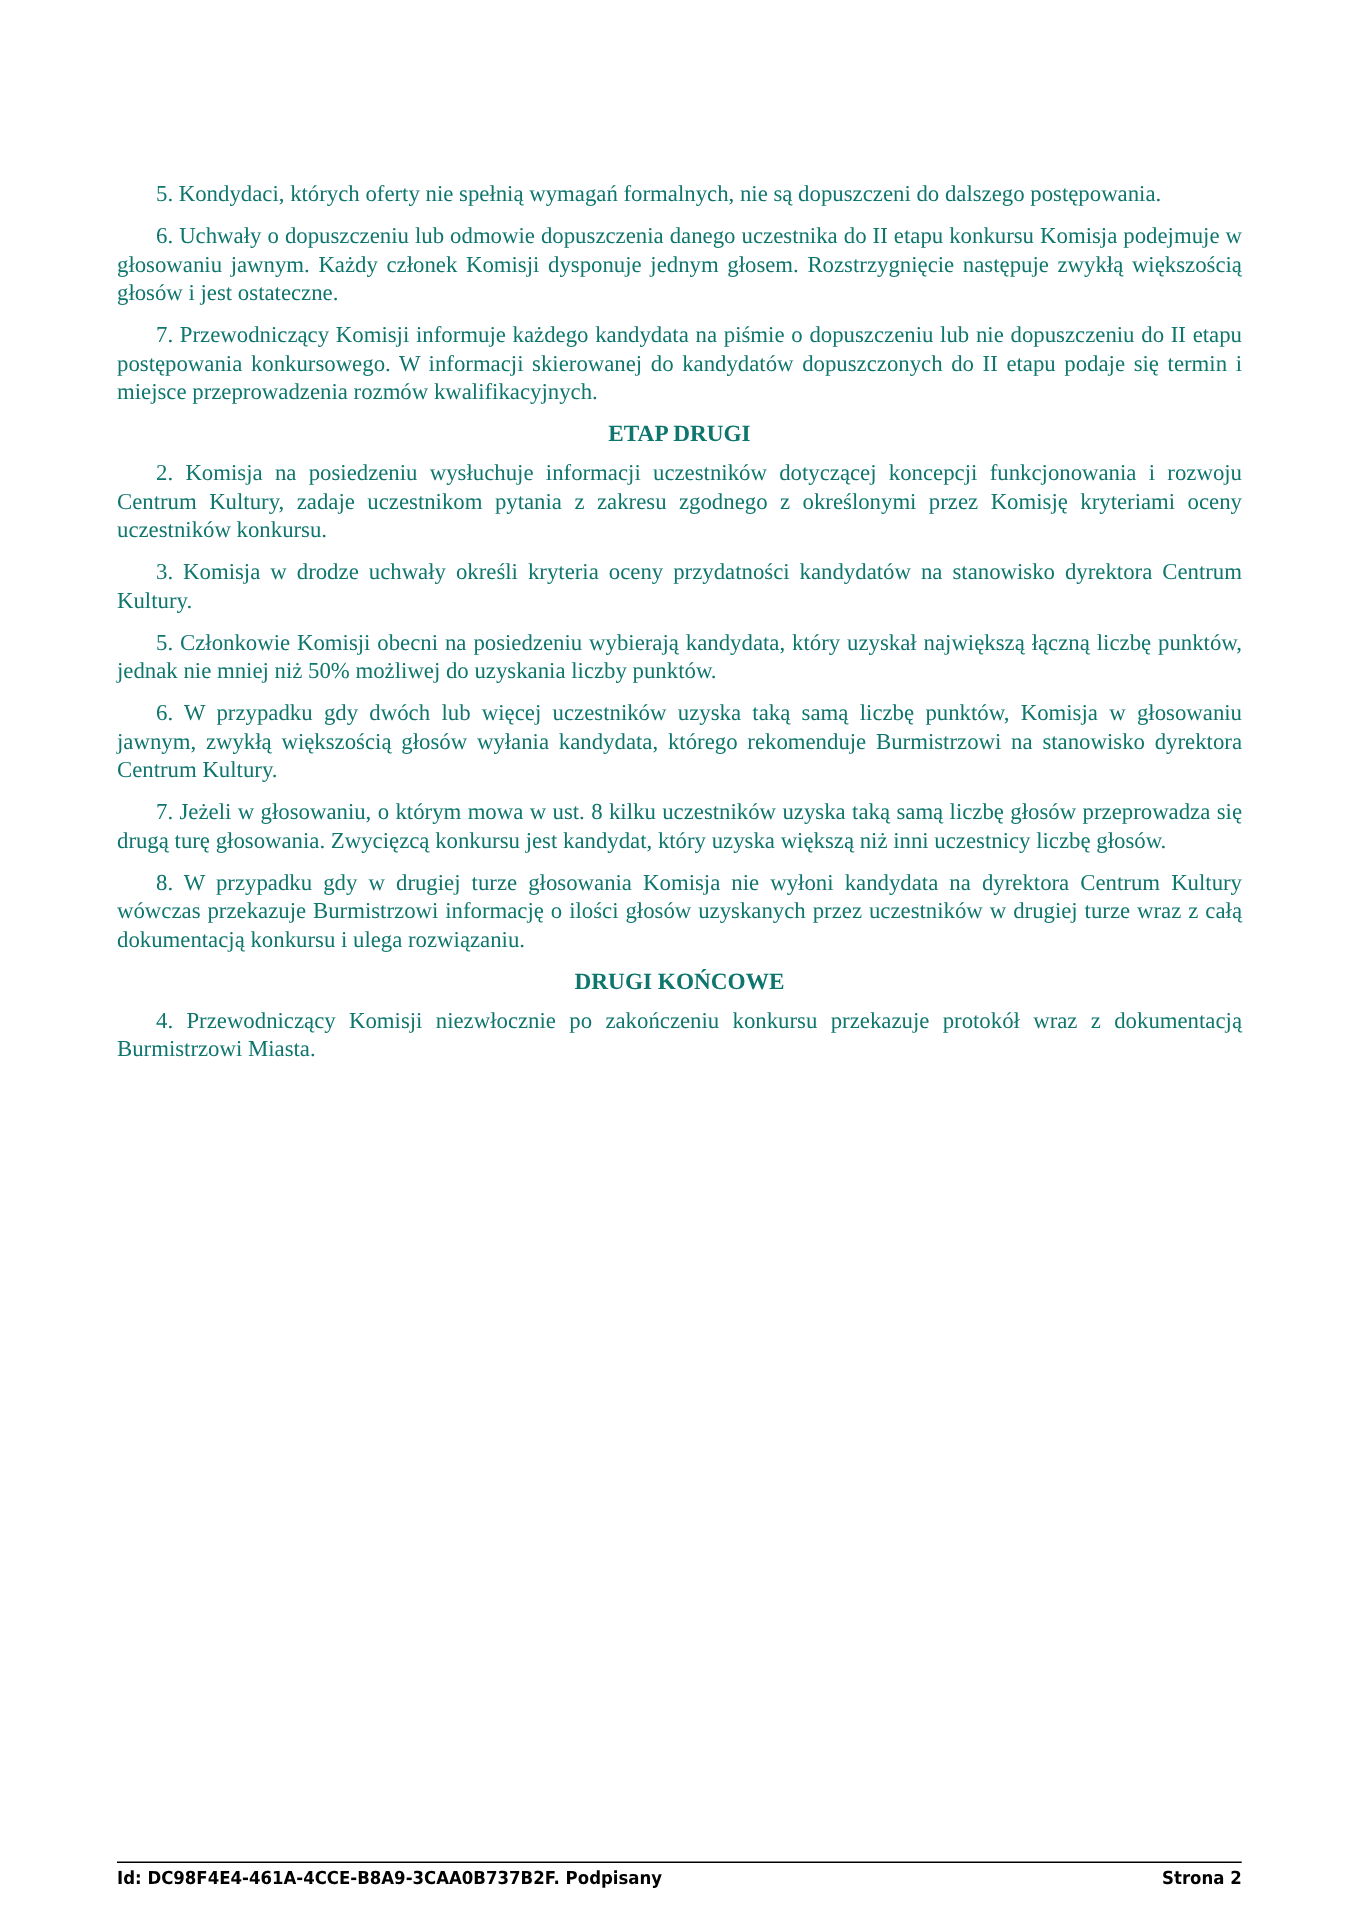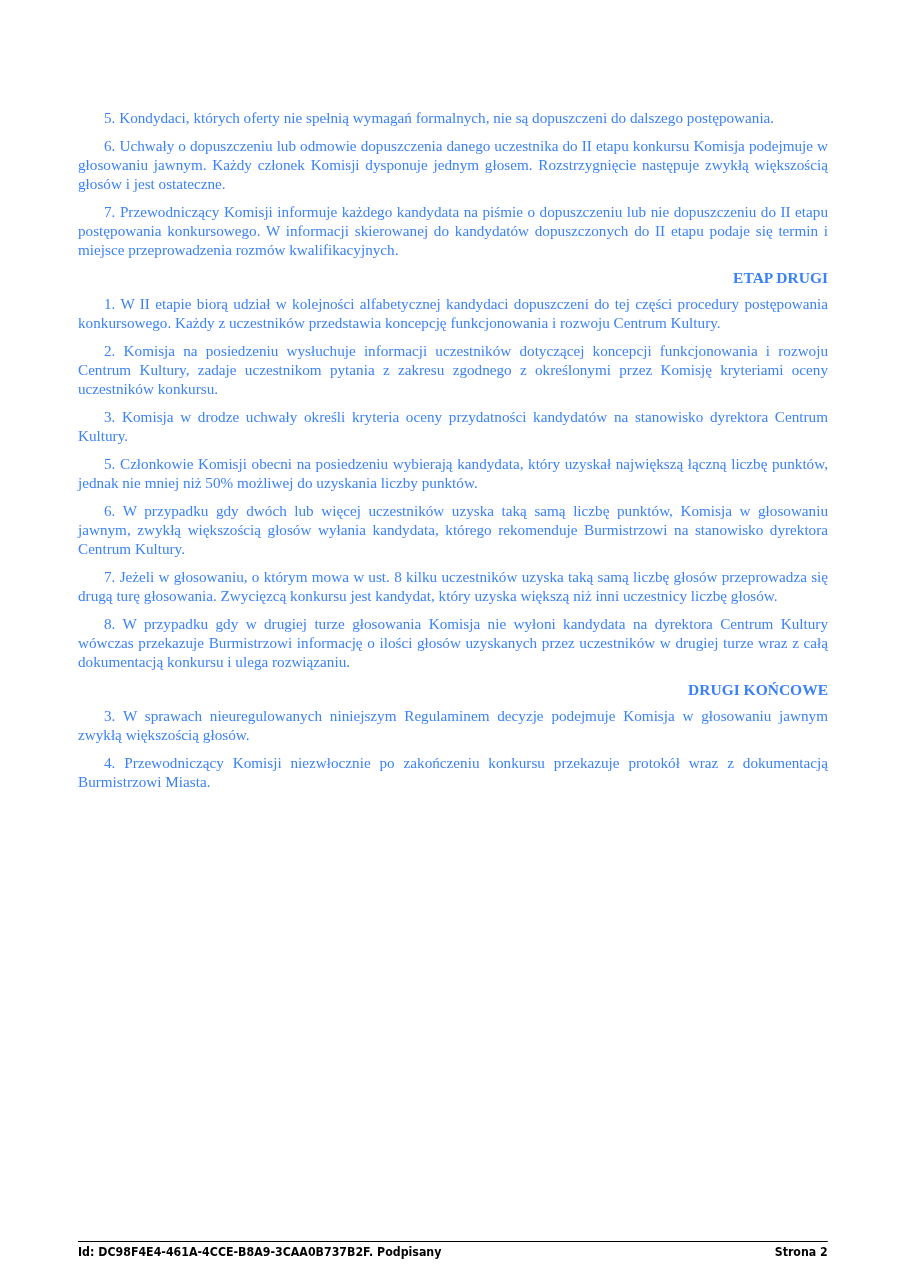--- a/index.html
+++ b/index.html
@@ -1,51 +1,49 @@
 <!DOCTYPE html>
 <html><head>
 <meta charset="utf-8">
 <style>
   html, body { margin: 0; padding: 0; background: #ffffff; }
   body { width: 905px; height: 1280px; position: relative; overflow: hidden; }
   .page {
-    position: absolute; left: 78px; top: 108px; width: 750px;
+    position: absolute; left: 78px; top: 120px; width: 750px;
     font-family: "Liberation Serif", serif; font-size: 15.2px; line-height: 19px;
-    color: #3b82f6;
+    color: #0f766e;
   }
   .para { text-indent: 26px; text-align: justify; margin: 0 0 9px 0; }
-  .heading { text-align: right; font-weight: bold; margin: 0 0 7px 0; font-size: 15.5px; }
+  .heading { text-align: center; font-weight: bold; margin: 0 0 7px 0; font-size: 15.5px; }
   .footer {
     position: absolute; left: 78px; top: 1241px; width: 750px;
     border-top: 1.5px solid #000; padding-top: 3px;
     display: flex; justify-content: space-between;
     font-family: "DejaVu Sans", sans-serif; font-weight: bold; font-size: 12px;
     transform: scaleX(0.92); transform-origin: left top; width: 815px;
   }
 </style>
 </head>
 <body>
 
 <div class="page">
   <p class="para"><span>5.</span> <span>Kondydaci, których oferty nie spełnią wymagań formalnych, nie są dopuszczeni do dalszego postępowania.</span></p>
   <p class="para"><span>6.</span> <span>Uchwały o dopuszczeniu lub odmowie dopuszczenia danego uczestnika do II etapu konkursu Komisja podejmuje w głosowaniu jawnym. Każdy członek Komisji dysponuje jednym głosem. Rozstrzygnięcie następuje zwykłą większością głosów i jest ostateczne.</span></p>
   <p class="para"><span>7.</span> <span>Przewodniczący Komisji informuje każdego kandydata na piśmie o dopuszczeniu lub nie dopuszczeniu do II etapu postępowania konkursowego. W informacji skierowanej do kandydatów dopuszczonych do II etapu podaje się termin i miejsce przeprowadzenia rozmów kwalifikacyjnych.</span></p>
 
   <div class="heading">ETAP DRUGI</div>
 
-  <p class="para"><span>1.</span> <span>W II etapie biorą udział w kolejności alfabetycznej kandydaci dopuszczeni do tej części procedury postępowania konkursowego.  Każdy z uczestników przedstawia koncepcję funkcjonowania  i rozwoju Centrum Kultury.</span></p>
   <p class="para"><span>2.</span> <span>Komisja na posiedzeniu wysłuchuje informacji uczestników dotyczącej koncepcji funkcjonowania i rozwoju Centrum Kultury, zadaje uczestnikom pytania z zakresu zgodnego z określonymi przez Komisję kryteriami oceny uczestników konkursu.</span></p>
   <p class="para"><span>3.</span> <span>Komisja w drodze uchwały określi kryteria oceny przydatności kandydatów na stanowisko dyrektora Centrum Kultury.</span></p>
   <p class="para"><span>5.</span> <span>Członkowie Komisji obecni na posiedzeniu wybierają kandydata, który uzyskał największą łączną liczbę punktów, jednak nie mniej niż 50% możliwej do uzyskania liczby punktów.</span></p>
   <p class="para"><span>6.</span> <span>W przypadku gdy dwóch lub więcej uczestników uzyska taką samą liczbę punktów, Komisja w głosowaniu jawnym, zwykłą większością głosów wyłania kandydata, którego rekomenduje Burmistrzowi na stanowisko dyrektora Centrum Kultury.</span></p>
   <p class="para"><span>7.</span> <span>Jeżeli w głosowaniu, o którym mowa w ust. 8 kilku uczestników uzyska taką samą liczbę głosów przeprowadza się drugą turę głosowania. Zwycięzcą konkursu jest kandydat, który uzyska większą niż inni uczestnicy liczbę głosów.</span></p>
   <p class="para"><span>8.</span> <span>W przypadku gdy w drugiej turze głosowania Komisja nie wyłoni kandydata na dyrektora Centrum Kultury wówczas przekazuje Burmistrzowi informację o ilości głosów uzyskanych przez uczestników w drugiej turze wraz z całą dokumentacją konkursu i ulega rozwiązaniu.</span></p>
 
   <div class="heading">DRUGI KOŃCOWE</div>
 
-  <p class="para"><span>3.</span> <span>W sprawach nieuregulowanych niniejszym Regulaminem decyzje podejmuje Komisja w głosowaniu jawnym zwykłą większością głosów.</span></p>
   <p class="para"><span>4.</span> <span>Przewodniczący Komisji niezwłocznie po zakończeniu konkursu przekazuje protokół wraz z dokumentacją Burmistrzowi Miasta.</span></p>
 </div>
 
 <div class="footer">
   <span>Id: DC98F4E4-461A-4CCE-B8A9-3CAA0B737B2F. Podpisany</span>
   <span>Strona 2</span>
 </div>
 
 </body></html>

